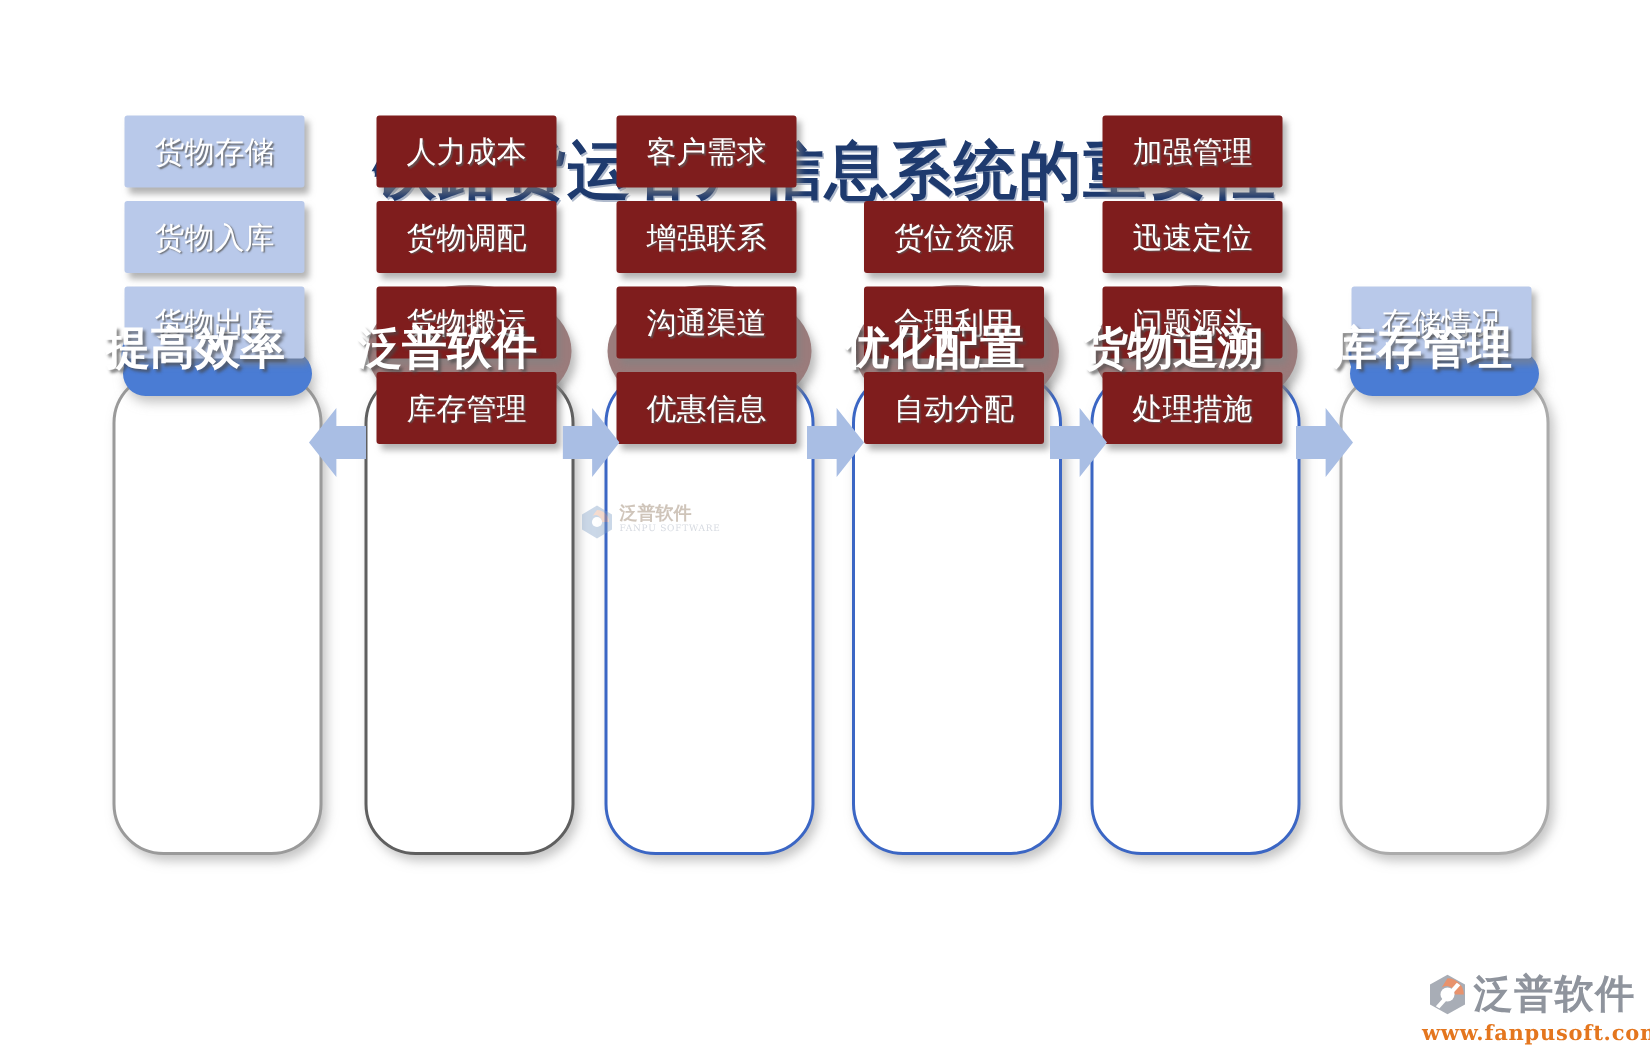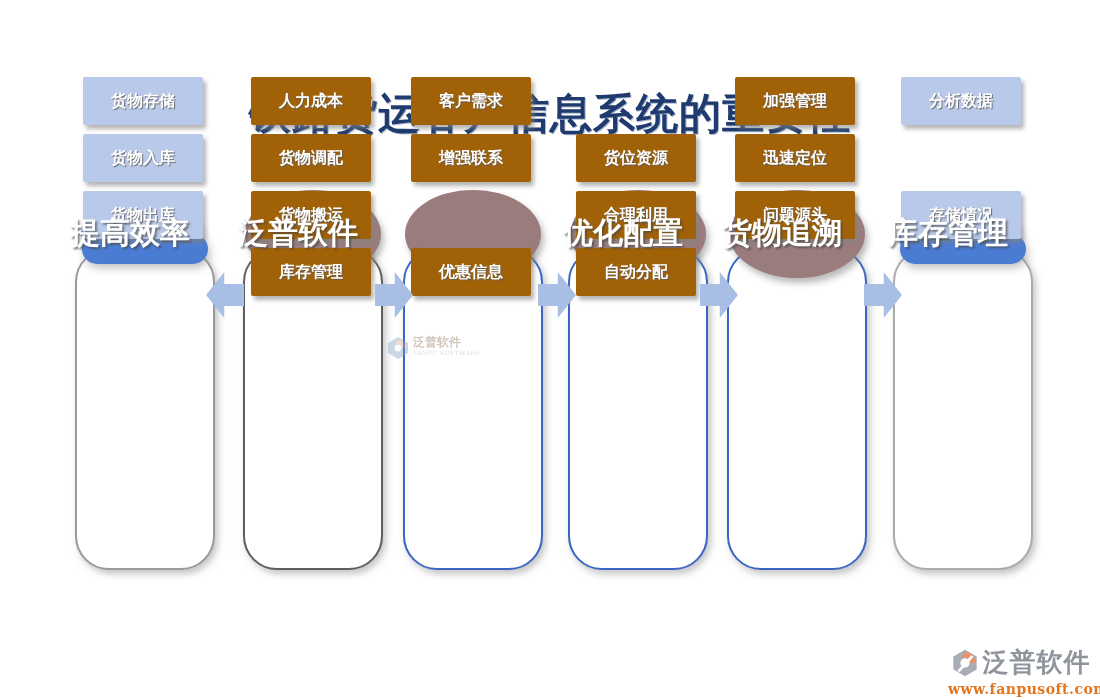--- a/index.html
+++ b/index.html
@@ -28,27 +28,27 @@
   }
   .hdr-cloud{position:absolute;top:196px;left:-6px;width:152px;height:76px;z-index:2;
     filter:drop-shadow(2px 4px 4px rgba(130,130,130,.5));}
   .hdr-label{
     position:absolute;top:213px;left:-5px;width:150px;text-align:left;z-index:3;
     font-size:30px;font-weight:bold;color:#ffffff;line-height:40px;
     text-shadow:2px 2px 2px rgba(70,70,70,.65);
   }
   .item{
     position:absolute;left:8px;width:120px;height:48px;line-height:48px;text-align:center;
-    font-size:16px;font-weight:bold;color:#ffffff;border-radius:2px;z-index:2;
+    font-size:20px;font-weight:normal;color:#ffffff;border-radius:2px;z-index:2;
     text-shadow:1px 1px 1px rgba(90,90,90,.85);
     box-shadow:3px 4px 4px rgba(130,130,130,.6);
   }
   .i0{top:77px}.i1{top:134px}.i2{top:191px}.i3{top:248px}
   .blue .item{background:#B9C9EA}
-  .mauve .item{background:#a16207}
+  .mauve .item{background:#7f1d1d}
   .arrow{
     position:absolute;top:272px;width:38px;height:46px;background:#A9BEE4;z-index:4;
     filter:drop-shadow(2px 3px 2px rgba(140,140,140,.55));
   }
   .arrow-right{clip-path:polygon(0% 26%,52% 26%,52% 0%,100% 50%,52% 100%,52% 74%,0% 74%);}
   .arrow-left{clip-path:polygon(100% 26%,48% 26%,48% 0%,0% 50%,48% 100%,48% 74%,100% 74%);}
   .a1{left:206px}.a2{left:375px}.a3{left:538px}.a4{left:700px}.a5{left:864px}
   .watermark{
     position:absolute;left:386px;top:336px;width:96px;z-index:5;opacity:.4;
     display:flex;align-items:flex-start;gap:3px;pointer-events:none;
@@ -87,51 +87,52 @@
   <div class="item i1">货物调配</div>
   <div class="item i2">货物搬运</div>
   <div class="item i3">库存管理</div>
 </div>
 
 <div class="col c2 mauve">
   <div class="panel"></div>
   <div class="hdr-ellipse"></div>
   <div class="item i0">客户需求</div>
   <div class="item i1">增强联系</div>
+  <div class="item i2">沟通渠道</div>
   <div class="item i3">优惠信息</div>
 </div>
 
 <div class="col c3 mauve">
   <div class="panel"></div>
   <div class="hdr-ellipse"></div>
   <div class="hdr-label">优化配置</div>
   <div class="item i1">货位资源</div>
   <div class="item i2">合理利用</div>
   <div class="item i3">自动分配</div>
 </div>
 
 <div class="col c4 mauve">
   <div class="panel"></div>
   <div class="hdr-ellipse"></div>
   <div class="hdr-label">货物追溯</div>
   <div class="item i0">加强管理</div>
   <div class="item i1">迅速定位</div>
   <div class="item i2">问题源头</div>
+  <div class="item i3">处理措施</div>
 </div>
 
 <div class="col c5 blue">
   <div class="panel"></div>
   <svg class="hdr-cloud" viewBox="0 0 152 76">
     <circle cx="34" cy="40" r="22" fill="#4A7CD4"></circle>
     <circle cx="68" cy="28" r="27" fill="#4A7CD4"></circle>
     <circle cx="110" cy="38" r="23" fill="#4A7CD4"></circle>
     <rect x="13" y="38" width="126" height="30" rx="15" fill="#4A7CD4"></rect>
   </svg>
   <div class="hdr-label">库存管理</div>
-  <div class="item i0">分析数据</div>
   <div class="item i2">存储情况</div>
 </div>
 
 <div class="arrow arrow-left a1"></div>
 <div class="arrow arrow-right a2"></div>
 <div class="arrow arrow-right a3"></div>
 <div class="arrow arrow-right a4"></div>
 <div class="arrow arrow-right a5"></div>
 
 <div class="watermark">

